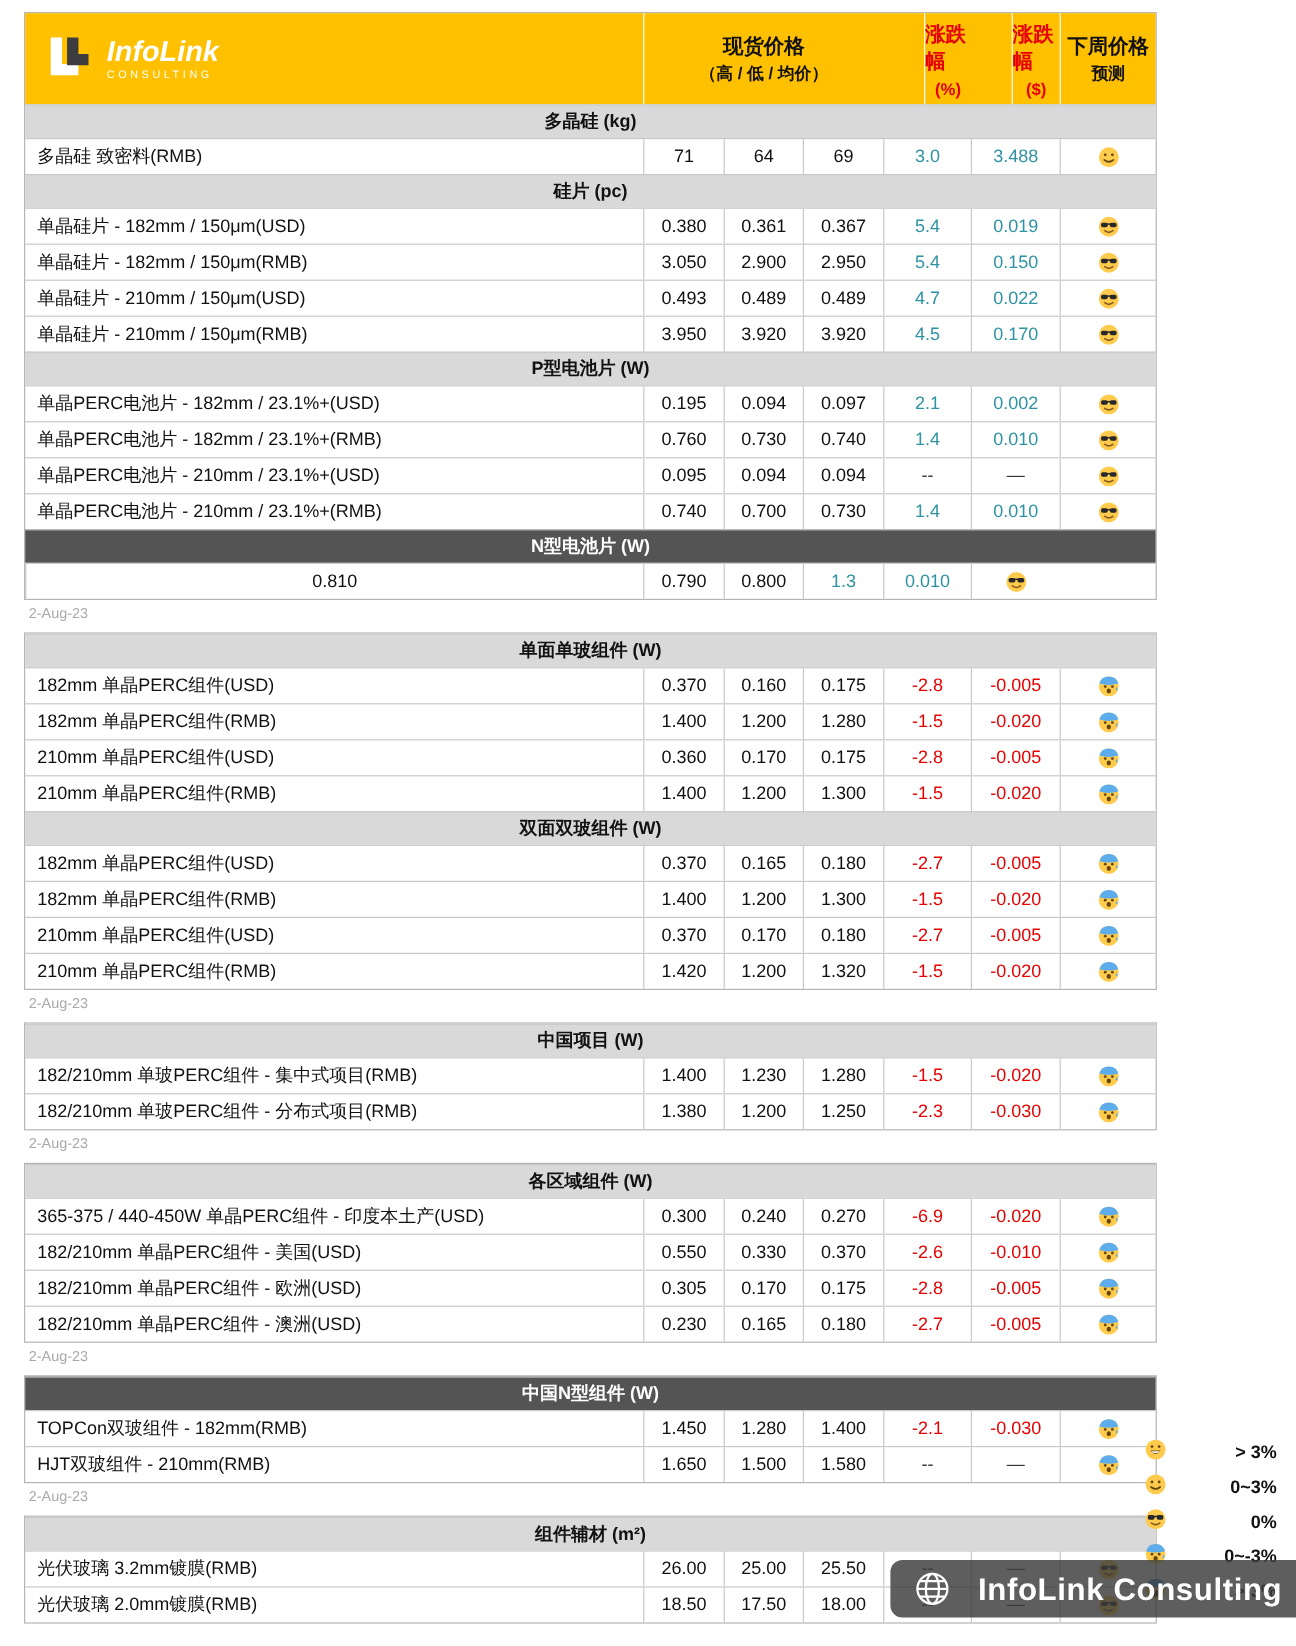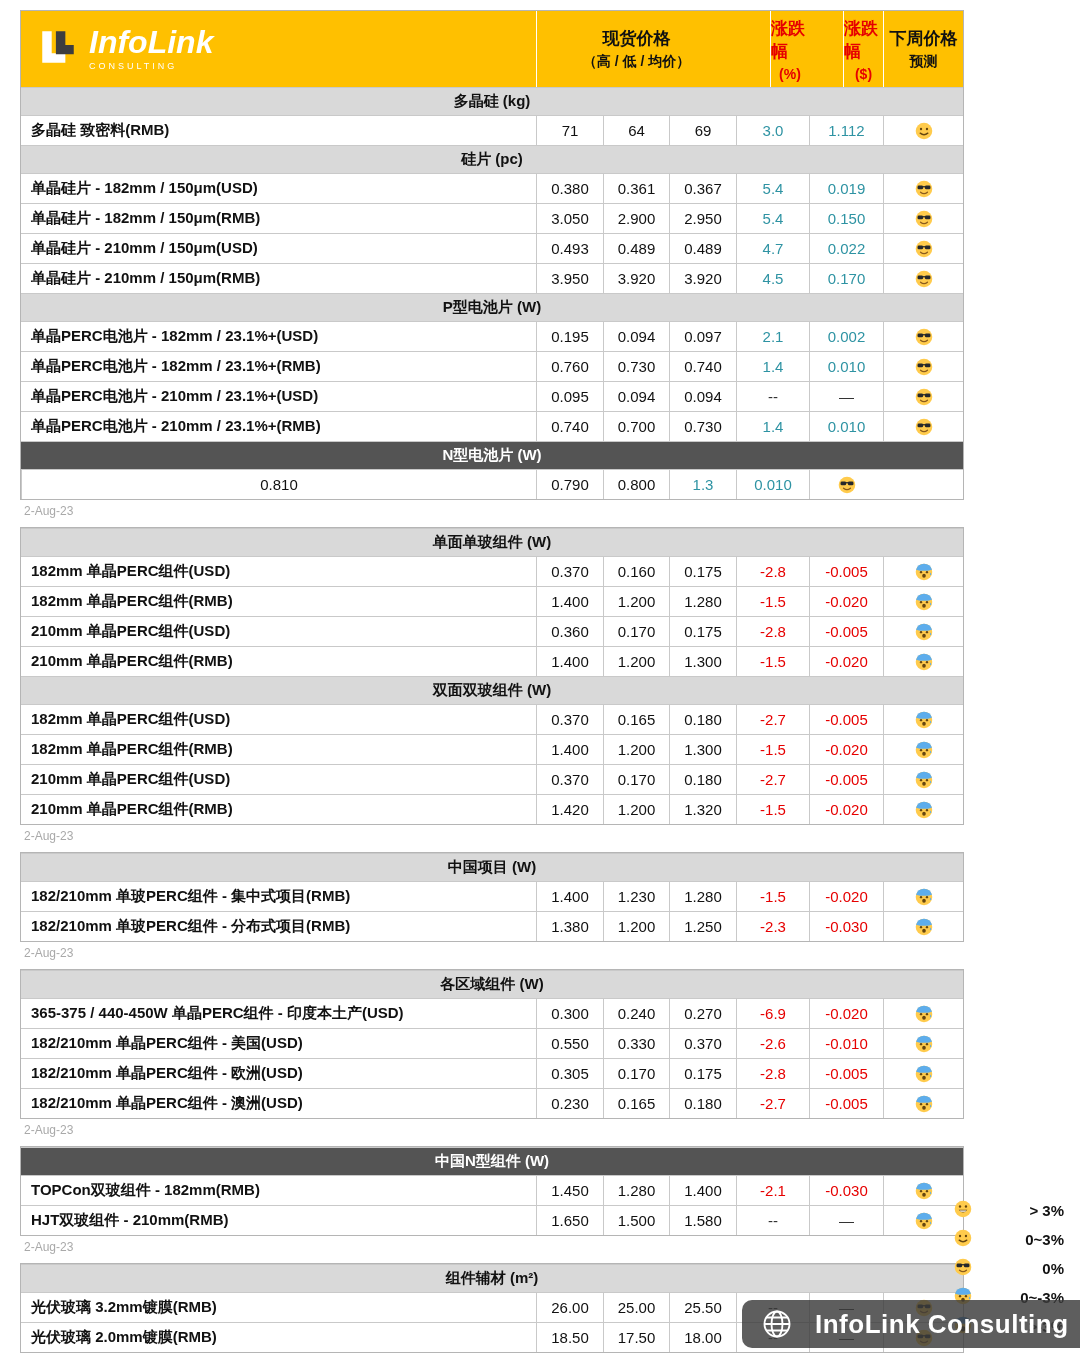--- a/index.html
+++ b/index.html
@@ -9,37 +9,37 @@
     position:relative;overflow:hidden;
   }
   .page{position:relative;width:1080px;height:1372px;}
   .table-wrap{position:absolute;left:20px;top:10px;width:944px;}
   .block{width:942px;border:1px solid #b5b5b5;background:#fff;}
   .row{display:grid;grid-template-columns:515px 67px 66px 67px 73px 74px 80px;}
   .cell{
     border-left:1px solid #c9c9c9;display:flex;align-items:center;justify-content:center;
     font-size:15px;height:29px;box-sizing:border-box;
   }
-  .cell.item{justify-content:flex-start;padding-left:10px;border-left:none;font-weight:700;}
+  .cell.item{justify-content:flex-start;padding-left:10px;border-left:none;font-weight:400;}
   .data-row{border-top:1px solid #c9c9c9;}
   .pos{color:var(--up,#2E93A3);}
   .neg{color:var(--down,#E60000);}
   .dash{color:#333;}
   
   .header-row{background:var(--accent,#FFC000);}
   .hcell{
     border-left:1px solid #fff;display:flex;flex-direction:column;justify-content:center;
     align-items:center;height:76px;gap:3px;font-weight:700;box-sizing:border-box;
   }
   .hcell .l1{font-size:17px;}
   .hcell .l2{font-size:14px;}
   .hcell.red{color:var(--down,#D50000);margin-left:34px;}
   .logo-cell{flex-direction:row;justify-content:flex-start;gap:10px;padding-left:16px;border-left:none;}
   .logo-text{display:flex;flex-direction:column;line-height:1.05;}
-  .logo-name{color:#fff;font-size:32px;font-weight:700;font-style:italic;}
+  .logo-name{color:#fff;font-size:24px;font-weight:700;font-style:italic;}
   .logo-sub{color:#fff;font-size:9px;letter-spacing:3px;font-weight:400;margin-top:2px;}
   .note-row{
     background:#efefef;border-top:1px solid #c9c9c9;height:35px;display:flex;align-items:center;
     justify-content:center;font-weight:700;font-size:15px;
   }
   .section-row{
     background:var(--section,#d9d9d9);height:27px;display:flex;align-items:center;justify-content:center;
     font-weight:700;font-size:15px;border-top:1px solid #c9c9c9;text-align:right;
   }
   .section-row.dark{background:var(--darkhead,#545454);color:#fff;}
@@ -91,21 +91,21 @@
             <span class="l2">预测</span>
           </div>
         </div>
         <div class="section-row">多晶硅 (kg)</div>
         <div class="row data-row">
           <div class="cell item">多晶硅 致密料(RMB)</div>
           <div class="cell num">71</div>
           <div class="cell num">64</div>
           <div class="cell num">69</div>
           <div class="cell num pos">3.0</div>
-          <div class="cell num pos">1.112</div>
+          <div class="cell num pos">3.488</div>
           <div class="cell emoji-cell">
             <span class="emo">
               <svg viewBox="0 0 20 20" width="18" height="18">
                 <circle cx="10" cy="10" r="9.2" fill="#FFCB4C"></circle>
                 <circle cx="6.7" cy="7.8" r="1.3" fill="#66460f"></circle>
                 <circle cx="13.3" cy="7.8" r="1.3" fill="#66460f"></circle>
                 <path d="M5.8 12.4 Q10 16 14.2 12.4" stroke="#66460f" stroke-width="1.6" fill="none" stroke-linecap="round"></path>
               </svg>
             </span>
           </div>

